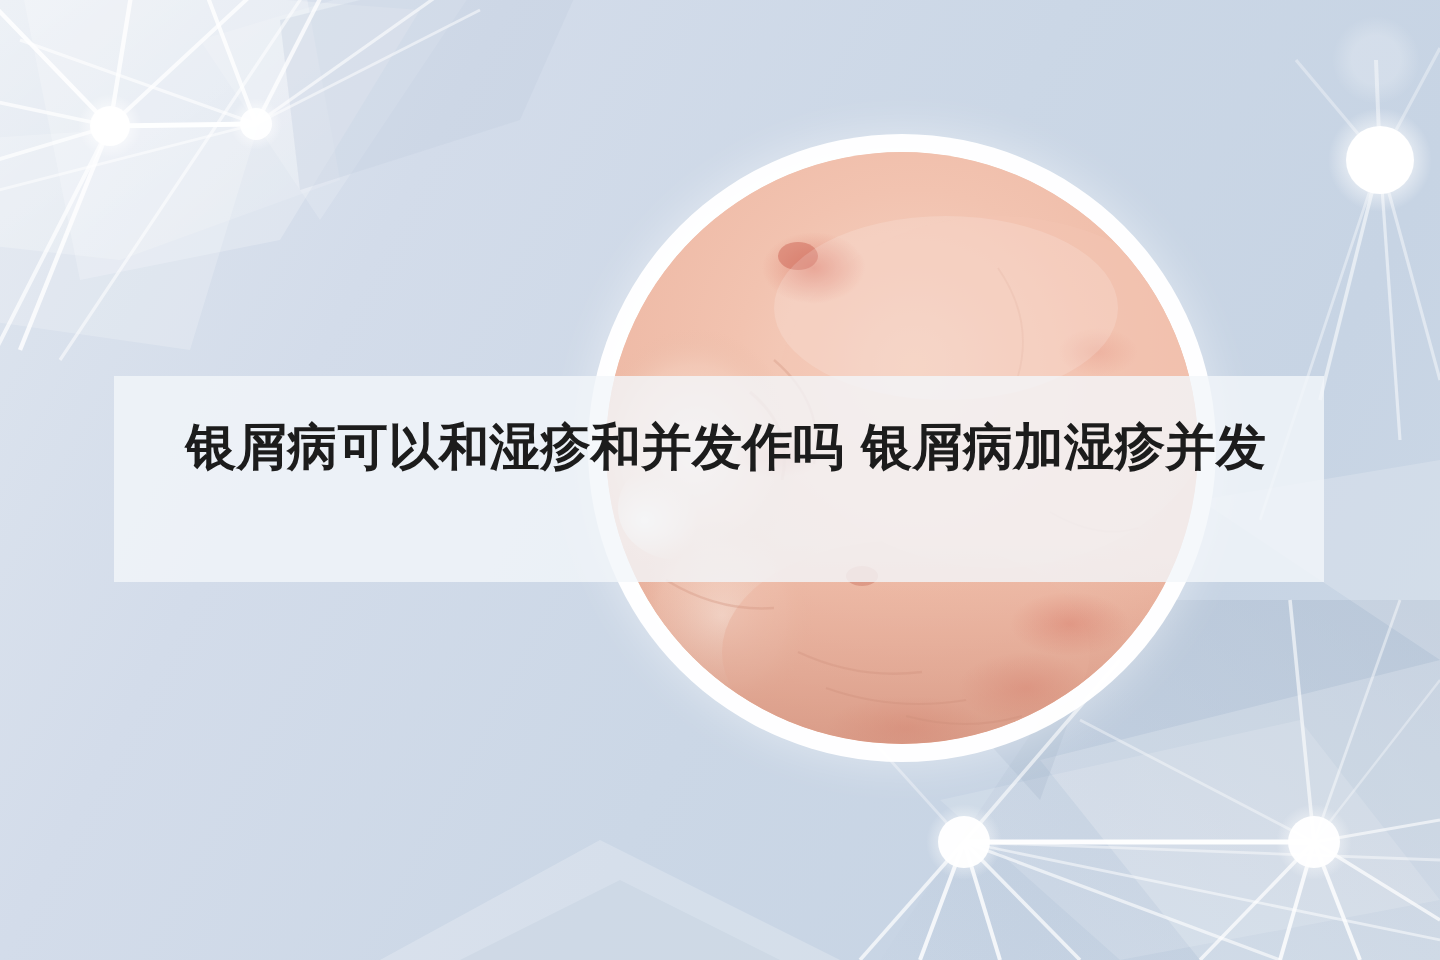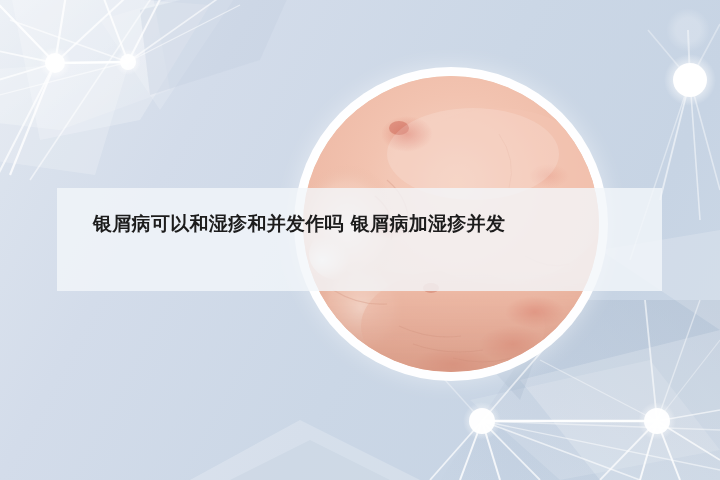--- a/index.html
+++ b/index.html
@@ -58,21 +58,21 @@
     top: 188px;
     width: 605px;
     height: 103px;
     background: rgba(243,246,250,0.80);
   }
   .caption-text {
     position: absolute;
     left: 93px;
     top: 206px;
     width: 545px;
-    font-size: 19px;
+    font-size: 25px;
     line-height: 35px;
     font-weight: 700;
     color: #1c1c1c;
     letter-spacing: 0.3px;
     white-space: pre-wrap;
   }
 </style>
 </head>
 <body>
 

